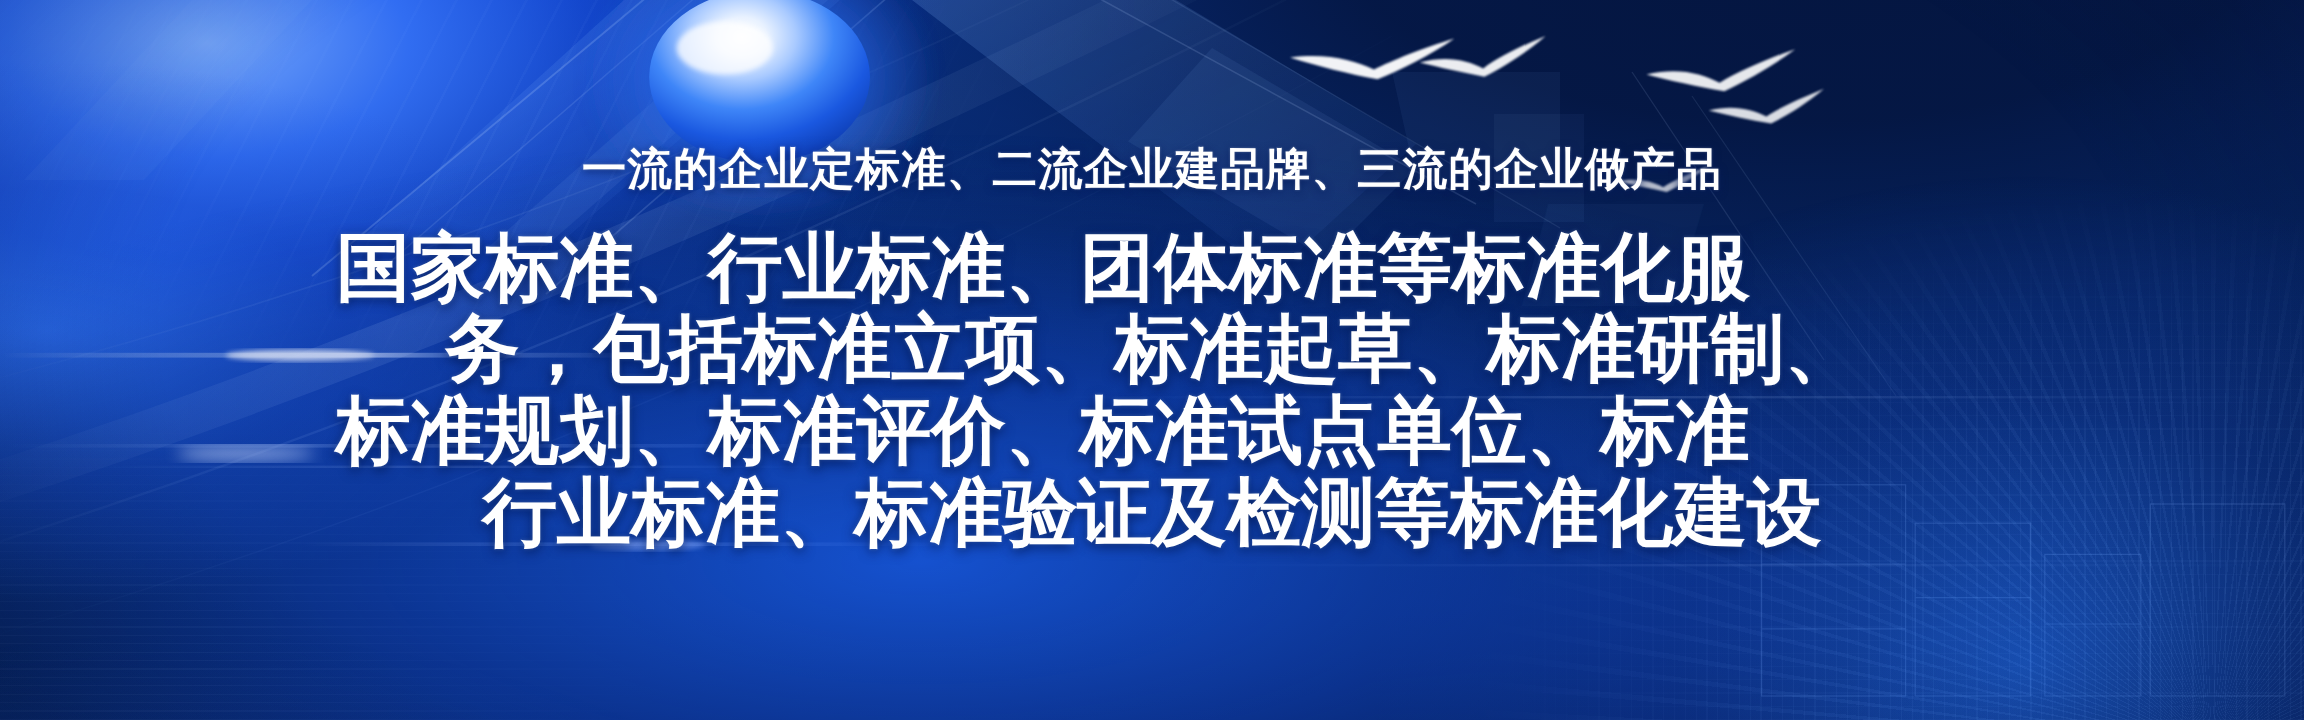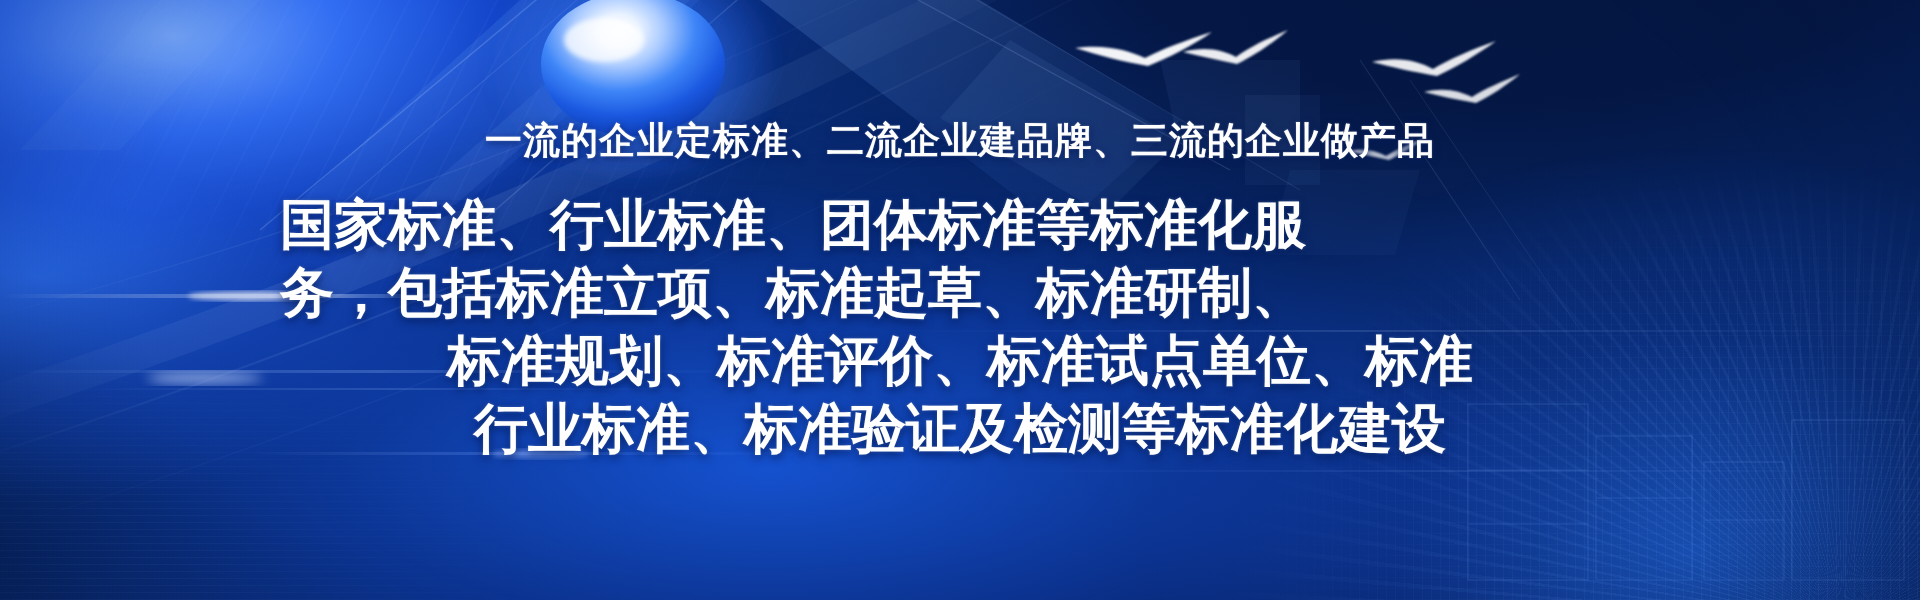--- a/index.html
+++ b/index.html
@@ -104,30 +104,30 @@
     font-size:37px;
     font-weight:bold;
     letter-spacing:1px;
     color:#ffffff;
     white-space:nowrap;
     text-shadow:0 2px 7px rgba(0,25,90,.85), 0 0 2px rgba(255,255,255,.4);
   }
   #paragraph{
     position:absolute;top:190px;left:280px;
     width:1360px;
-    font-size:54px;
+    font-size:62px;
     font-weight:bold;
     line-height:68px;
     color:#ffffff;
     text-shadow:0 3px 10px rgba(0,25,90,.9), 0 0 3px rgba(200,225,255,.35);
   }
   #paragraph .pline{display:block;white-space:nowrap;}
   #paragraph .pline.l1{text-align:left;}
-  #paragraph .pline.l2{text-align:left;}
-  #paragraph .pline.l3{text-align:center;}
+  #paragraph .pline.l2{text-align:center;}
+  #paragraph .pline.l3{text-align:left;}
   #paragraph .pline.l4{text-align:center;}
 </style>
 </head>
 <body>
 
 <div id="stage">
 
   <div class="layer" id="bg-base"></div>
   <div class="layer" id="bg-sky"></div>
   <div class="layer" id="bg-glow-left"></div>

